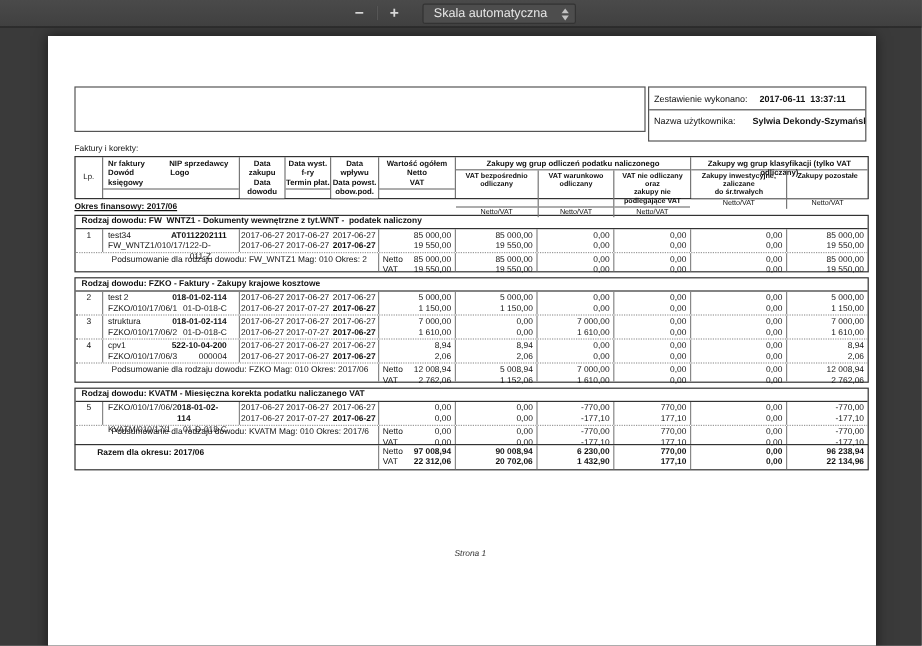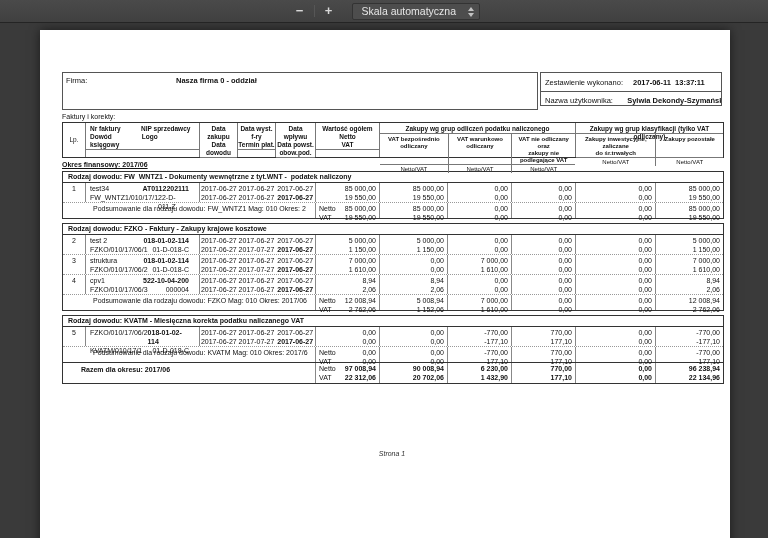--- a/index.html
+++ b/index.html
@@ -15,21 +15,21 @@
   .sel-arrows .down { border-top:4px solid #c2c2c2; }
   .canvas { position:absolute; left:0; top:23px; width:768px; height:515px; overflow:hidden; }
   .page { position:absolute; left:40px; top:7px; width:690px; height:522px; background:#fff; box-shadow:0 0 10px rgba(0,0,0,.55); color:#111; }
   .page-inner { padding:42px 8px 0 22px; }
   
   .info-row { display:flex; width:660px; gap:2px; }
   .info-left { width:476px; height:38px; border:1px solid #555; padding:2px 0 0 3px; }
   .info-line { display:flex; font-size:7.5px; line-height:11px; }
   .info-label { width:110px; }
   .info-value { font-weight:bold; white-space:pre; }
-  .info-right { width:182px; height:34px; border:1px solid #555; font-size:7.5px; }
+  .info-right { width:182px; height:46px; border:1px solid #555; font-size:7.5px; }
   .info-right .mrow { display:flex; height:18px; align-items:center; padding-left:4px; }
   .info-right .mrow + .mrow { border-top:1px solid #555; }
   .meta-label { width:88px; }
   .meta-value { font-weight:bold; white-space:pre; overflow:hidden; }
   
   .rpt-title { margin-top:9px; width:660px; text-align:center; font-weight:bold; font-size:11px; line-height:13px; text-decoration:underline; white-space:pre; }
   .caption { margin-top:2px; font-size:7px; line-height:9px; }
   
   .thead { margin-top:1px; width:662px; height:36px; border:1px solid #333; display:flex; font-weight:bold; font-size:6.5px; line-height:8px; }
   .bl { border-left:1px solid #777; }
@@ -88,24 +88,20 @@
       </span>
   </div>
 </div>
 
 <div class="canvas">
   <div class="page">
     <div class="page-inner">
 
       <div class="info-row">
         <div class="info-left">
-          <div class="info-line">
-              <span class="info-label">Firma:</span>
-              <span class="info-value">Nasza firma 0 - oddział</span>
-            </div>
         </div>
         <div class="info-right">
           <div class="mrow">
               <span class="meta-label">Zestawienie wykonano:</span>
               <span class="meta-value">2017-06-11  13:37:11</span>
             </div>
           <div class="mrow">
               <span class="meta-label">Nazwa użytkownika:</span>
               <span class="meta-value">Sylwia Dekondy-Szymańska</span>
             </div>

